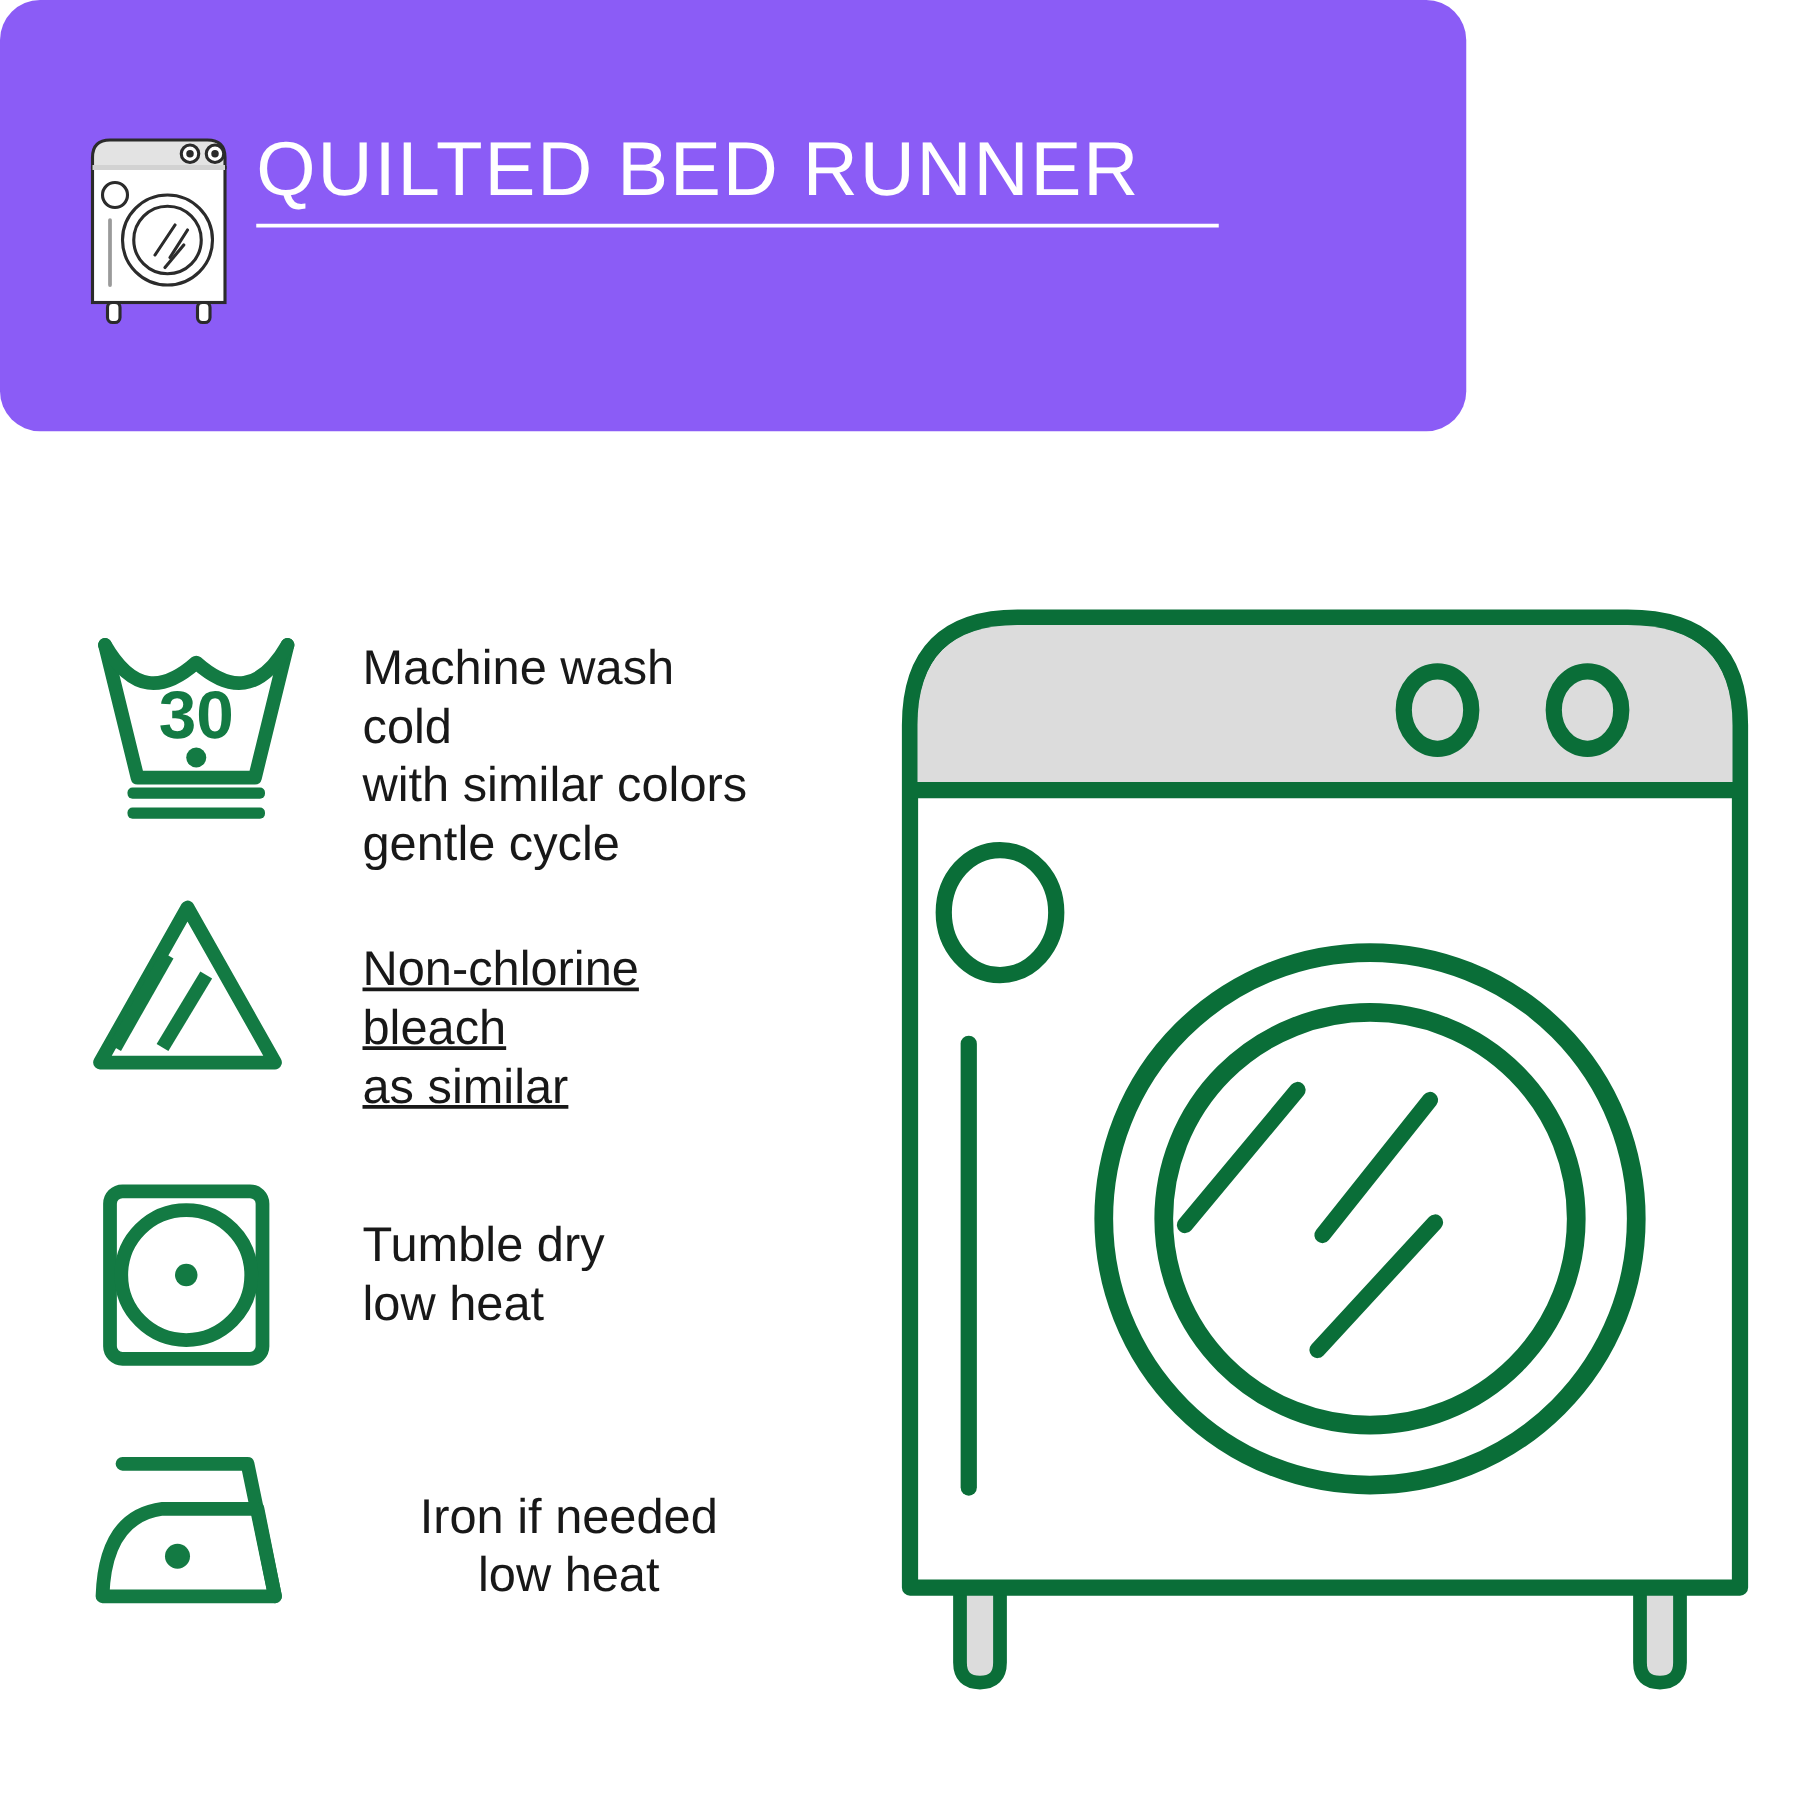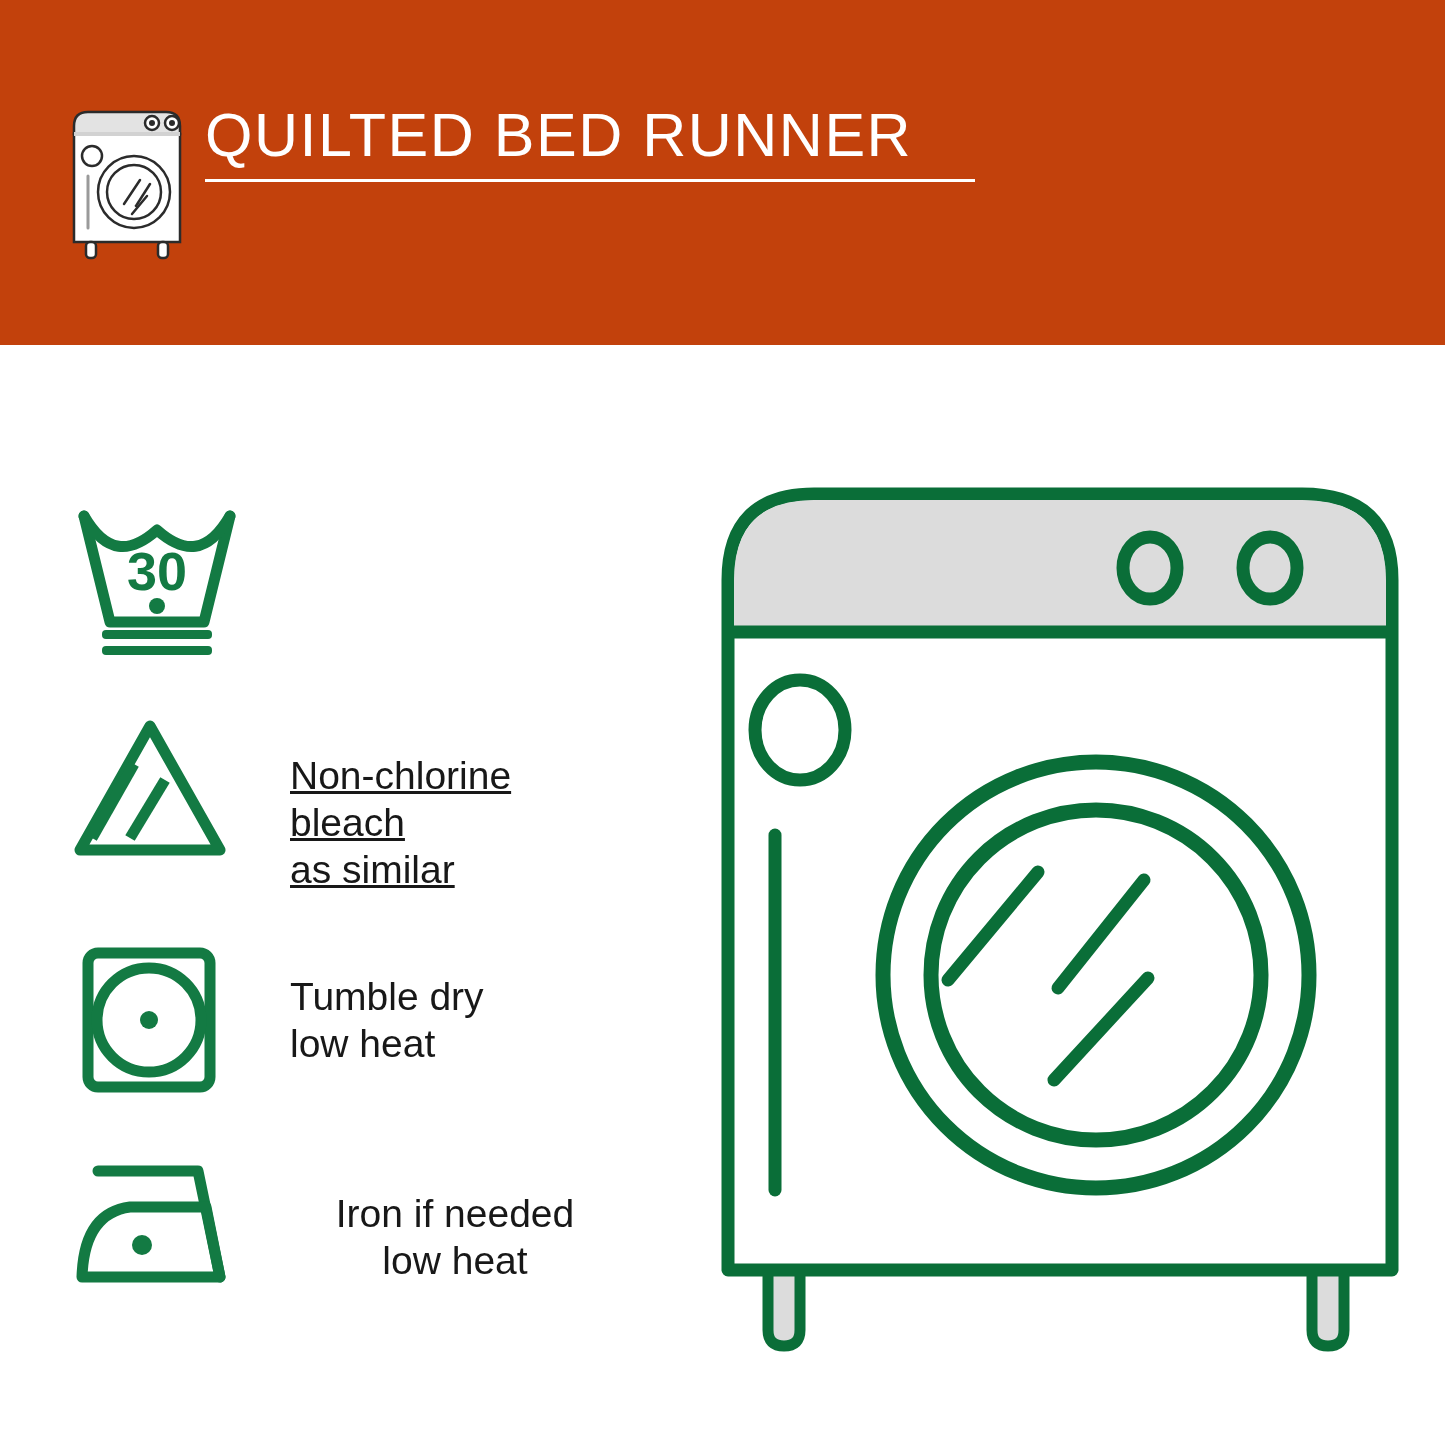--- a/index.html
+++ b/index.html
@@ -16,23 +16,24 @@
     height: 1445px;
     background: #ffffff;
     overflow: hidden;
   }
 
   
   #header-band {
     position: absolute;
     left: 0;
     top: 0;
-    width: 1445px;
+    width: 1173px;
     height: 345px;
-    background: #c2410c;
+    background: #8b5cf6;
+    border-radius: 32px;
   }
   #header-icon {
     position: absolute;
     left: 62px;
     top: 104px;
     width: 130px;
     height: 160px;
   }
   #header-text {
     position: absolute;
@@ -157,20 +158,25 @@
         <path d="M12 18 C34 56 58 56 85 32 C112 56 136 56 158 18" fill="none" stroke="#137a43" stroke-width="11" stroke-linecap="round" stroke-linejoin="round"></path>
 
         <text x="85" y="92" text-anchor="middle" font-family="Liberation Sans, sans-serif" font-size="54" font-weight="bold" fill="#137a43">30</text>
 
         <circle cx="85" cy="108" r="8" fill="#137a43"></circle>
 
         <rect x="30" y="132" width="110" height="9" rx="4" fill="#137a43"></rect>
         <rect x="30" y="148" width="110" height="9" rx="4" fill="#137a43"></rect>
       </svg>
     </div>
+    <div class="care-label">
+      <div>Machine wash cold</div>
+      <div>with similar colors</div>
+      <div>gentle cycle</div>
+    </div>
   </div>
 
   <div class="care-row" id="row-bleach">
     <div class="care-symbol">
       <svg width="170" height="160" viewBox="0 0 170 160">
 
         <path d="M78 8 L148 132 L8 132 Z" fill="none" stroke="#137a43" stroke-width="11" stroke-linejoin="round"></path>
 
         <line x1="62" y1="46" x2="20" y2="120" stroke="#137a43" stroke-width="11" stroke-linecap="butt"></line>
         <line x1="93" y1="62" x2="58" y2="120" stroke="#137a43" stroke-width="11" stroke-linecap="butt"></line>

